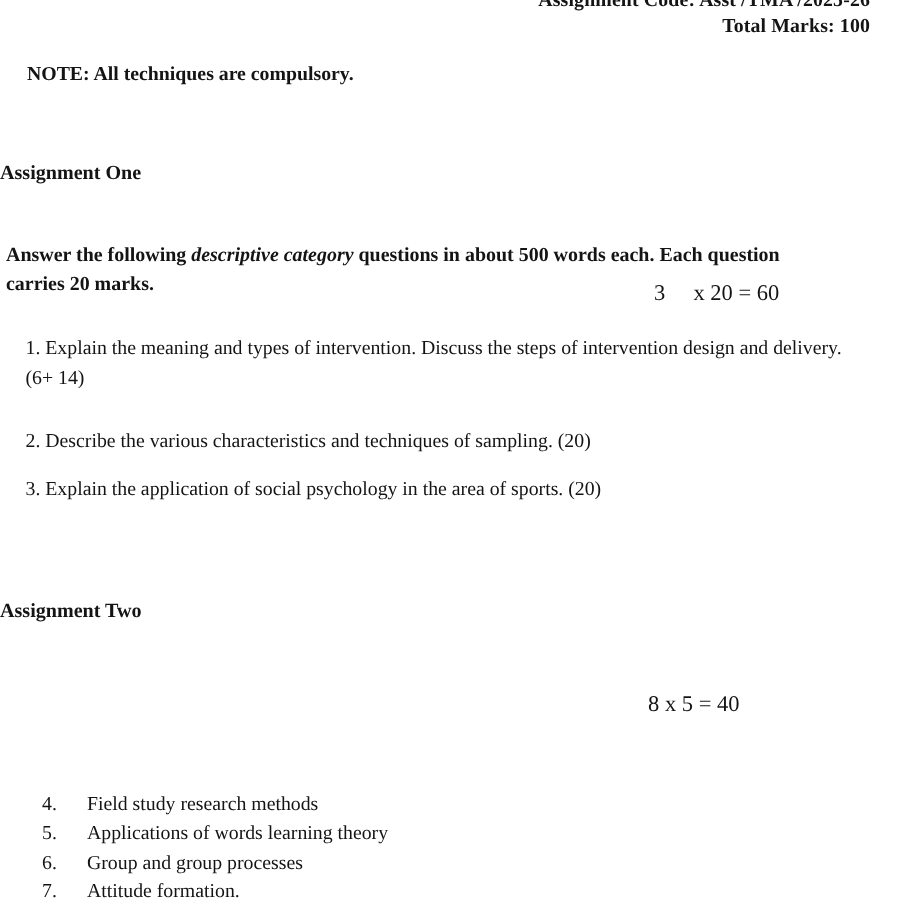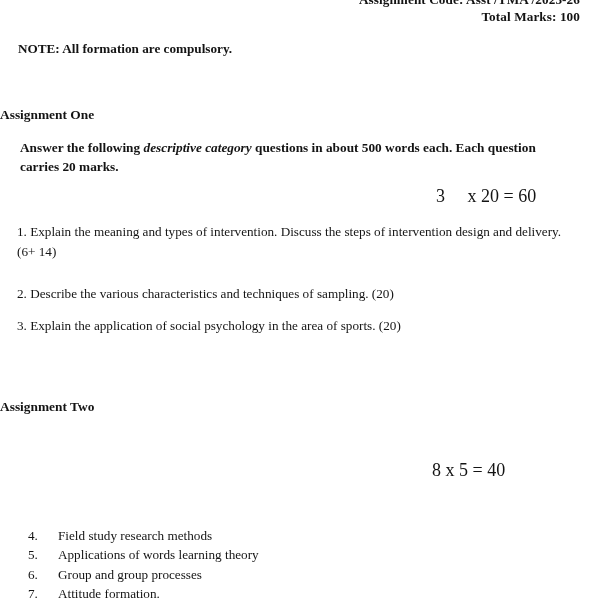--- a/index.html
+++ b/index.html
@@ -58,38 +58,39 @@
     font-weight: bold;
     font-size: 13.4px;
     line-height: 18px;
   }
   .sec-one { top: 106px; }
   .sec-two { top: 398px; }
 
   
   .instruction {
     position: absolute;
-    left: 20px;
+    left: 4px;
     width: 528px;
     font-weight: bold;
     font-size: 13.3px;
     line-height: 19px;
     text-align: left;
+    margin-top: 22px;
   }
   .instr-one { top: 138px; }
   .instr-two { top: 431px; width: 532px; }
   .instruction em {
     font-style: italic;
     font-weight: bold;
   }
 
   
   .marks {
     position: absolute;
-    font-size: 18px;
+    font-size: 15px;
     line-height: 17px;
     white-space: pre;
   }
   .marks-one { top: 188px; left: 436px; }
   .marks-two { top: 462px; left: 432px; }
 
   
   .question {
     position: absolute;
     left: 17px;
@@ -128,21 +129,21 @@
 </head>
 <body>
 
 <div class="page">
 
   <div class="header-block">
     <div class="header-line">Assignment Code: Asst /TMA /2025-26</div>
     <div class="header-line">Total Marks: 100</div>
   </div>
 
-  <div class="note">NOTE: All formation are compulsory.</div>
+  <div class="note">NOTE: All techniques are compulsory.</div>
 
   <div class="section-heading sec-one">Assignment One</div>
 
   <div class="instruction instr-one">
     <span>Answer the following </span><em>descriptive category</em><span> questions in about 500 words each. Each question carries 20 marks.</span>
   </div>
 
   <div class="marks marks-one">3     x 20 = 60</div>
 
   <div class="question q1">1. Explain the meaning and types of intervention. Discuss the steps of intervention design and delivery. (6+ 14)</div>

